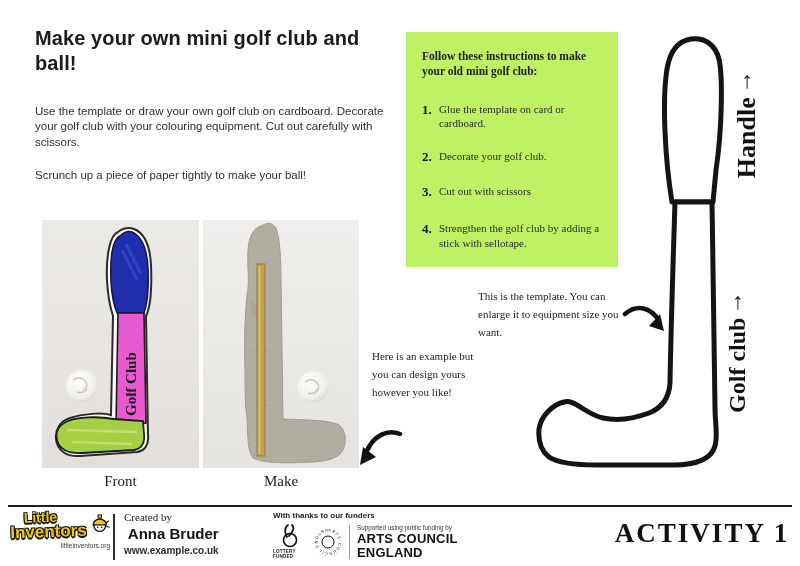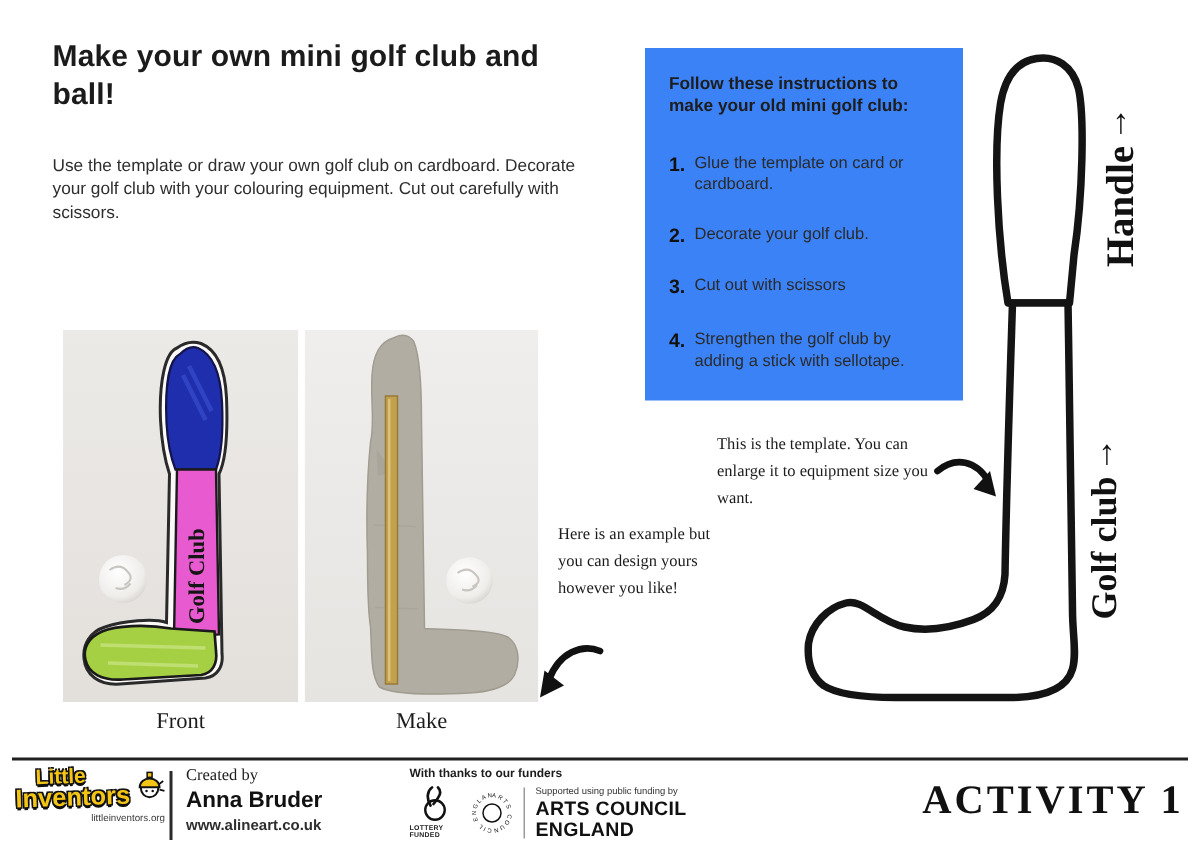--- a/index.html
+++ b/index.html
@@ -8,22 +8,22 @@
   .abs{position:absolute;}
   .hand{font-family:cursive;}
 
   
   .title{left:35px;top:26px;width:350px;font-size:20px;font-weight:bold;
          color:#1b1b1b;line-height:1.25;letter-spacing:.1px;}
   .intro{left:35px;top:86px;width:352px;}
   .intro p{margin:18px 0 13px 0;font-size:11.5px;line-height:1.33;color:#2e2e2e;}
 
   
-  .instructions{left:430px;top:32px;width:212px;height:235px;background:#3b82f6;
-                box-sizing:border-box;padding:17px 16px 10px 16px;}
+  .instructions{left:406px;top:32px;width:212px;height:235px;background:#bef264;
+                box-sizing:border-box;padding:17px 16px 10px 16px;font-family:Liberation Serif, serif;}
   .instructions .head{font-size:11.5px;font-weight:bold;line-height:1.3;color:#1d1d1d;
                       margin-bottom:23px;}
   .step{display:flex;margin-bottom:16px;}
   .step .num{font-size:13px;font-weight:bold;width:17px;flex:none;color:#111;}
   .step .txt{font-size:11px;line-height:1.3;color:#2a2a2a;}
 
   
   .photo{overflow:hidden;}
   .caption{font-size:15px;color:#1b1b1b;text-align:center;}
 
@@ -61,20 +61,21 @@
   .activity{left:612px;top:518px;width:180px;text-align:center;font-size:27px;
             font-weight:600;color:#111;letter-spacing:2px;}
 </style>
 </head>
 <body>
 
 <div class="abs title">Make your own mini golf club and ball!</div>
 
 <div class="abs intro">
   <p>Use the template or draw your own golf club on cardboard. Decorate your golf club with your colouring equipment. Cut out carefully with scissors.</p>
+  <p>Scrunch up a piece of paper tightly to make your ball!</p>
 </div>
 
 <div class="abs instructions">
   <div class="head">Follow these instructions to make your old mini golf club:</div>
   <div class="step">
     <span class="num">1.</span>
     <span class="txt">Glue the template on card or cardboard.</span>
   </div>
   <div class="step" style="margin-top:19px;">
     <span class="num">2.</span>
@@ -208,21 +209,21 @@
     </svg>
   </div>
   <div class="logo-url">littleinventors.org</div>
 </div>
 
 <div class="abs v-div" style="left:113px;top:514px;height:46px;"></div>
 
 <div class="abs credit">
   <div class="created-by hand">Created by</div>
   <div class="author">Anna Bruder</div>
-  <div class="author-url">www.alineart.co.uk</div>
+  <div class="author-url">www.example.co.uk</div>
 </div>
 
 <div class="abs funders">
   <div class="thanks">With thanks to our funders</div>
   <div class="fund-row">
     <div class="lottery">
       <svg width="22" height="24" viewBox="0 0 22 24">
         <circle cx="11" cy="16" r="6.5" fill="#fff" stroke="#111" stroke-width="1.6"></circle>
         <path d="M8,13 C5,8 6,3 9,1" fill="none" stroke="#111" stroke-width="1.8" stroke-linecap="round"></path>
         <path d="M10,12 C14,7 16,4 13,1" fill="none" stroke="#111" stroke-width="1.8" stroke-linecap="round"></path>

